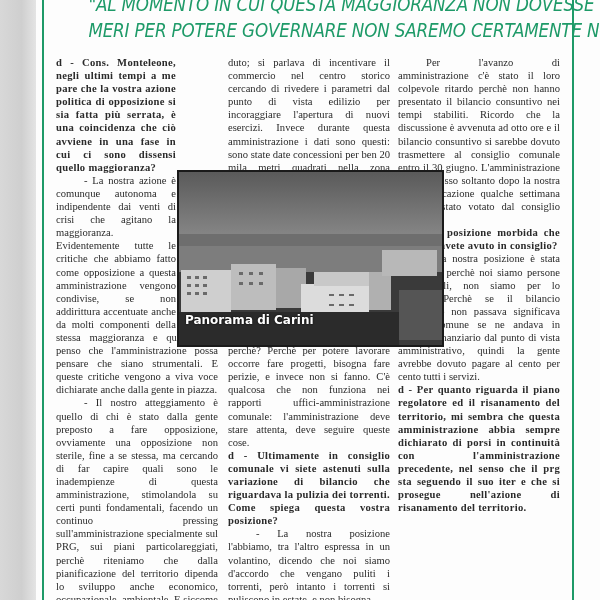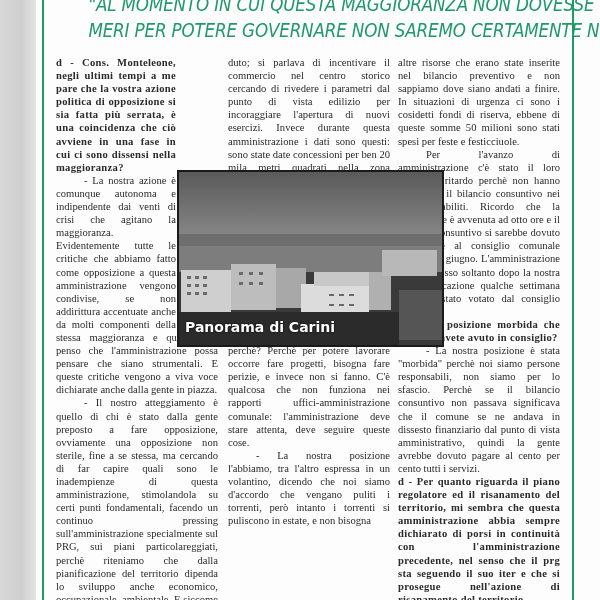--- a/index.html
+++ b/index.html
@@ -12,52 +12,52 @@
   .headline div { }
   .col { position:absolute; font-size:10.6px; line-height:13.1px; text-align:justify; }
   .col p { margin:0; }
   .col .q { font-weight:bold; letter-spacing:0.3px; }
   .col .a { text-indent:28px; }
   .c1 { left:56px; top:56px; width:162px; }
   .c2 { left:228px; top:56px; width:162px; }
   .c3 { left:398px; top:56px; width:162px; }
   .photo { position:absolute; left:177px; top:170px; width:263px; height:173px; border:2px solid #1a1a1a; background:#eee; overflow:hidden; }
   .photo svg { display:block; }
-  .caption { position:absolute; left:6px; bottom:10px; color:#ffffff; font-family:"DejaVu Sans", sans-serif; font-weight:bold; font-size:14px; text-shadow:0 0 2px #000; }
+  .caption { position:absolute; left:6px; bottom:18px; color:#ffffff; font-family:"DejaVu Sans", sans-serif; font-weight:bold; font-size:12px; text-shadow:0 0 2px #000; }
   .spacer-c1 { float:right; width:42px; height:160px; margin-top:110px; }
 </style>
 </head>
 <body>
 
 <div class="left-band"></div>
 <div class="page"></div>
 <div class="vline-left"></div>
 <div class="vline-right"></div>
 
 <div class="headline">
   <div>"AL MOMENTO IN CUI QUESTA MAGGIORANZA NON DOVESSE PIÙ AVERE I NU-</div>
   <div>MERI PER POTERE GOVERNARE NON SAREMO CERTAMENTE NOI A PUNTELLARLA"</div>
 </div>
 
 <div class="col c1">
   <div class="spacer-c1"></div>
-  <p class="q">d - Cons. Monteleone, negli ultimi tempi a me pare che la vostra azione politica di opposizione si sia fatta più serrata, è una coincidenza che ciò avviene in una fase in cui ci sono dissensi nella maggioranza?</p>
+  <p class="q">d - Cons. Monteleone, negli ultimi tempi a me pare che la vostra azione politica di opposizione si sia fatta più serrata, è una coincidenza che ciò avviene in una fase in cui ci sono dissensi quello maggioranza?</p>
   <p class="a">- La nostra azione è comunque autonoma e indipendente dai venti di crisi che agitano la maggioranza. Evidentemente tutte le critiche che abbiamo fatto come opposizione a questa amministrazione vengono condivise, se non addirittura accentuate anche da molti componenti della stessa maggioranza e quindi non penso che l'amministrazione possa pensare che siano strumentali. E queste critiche vengono a viva voce dichiarate anche dalla gente in piazza.</p>
   <p class="a">- Il nostro atteggiamento è quello di chi è stato dalla gente preposto a fare opposizione, ovviamente una opposizione non sterile, fine a se stessa, ma cercando di far capire quali sono le inadempienze di questa amministrazione, stimolandola su certi punti fondamentali, facendo un continuo pressing sull'amministrazione specialmente sul PRG, sui piani particolareggiati, perchè riteniamo che dalla pianificazione del territorio dipenda lo sviluppo anche economico, occupazionale, ambientale. E siccome da questo punto di vista notiamo che ci sono dei gravissimi ritardi da parte dell'amministrazione noi cerchiamo di evidenziare queste loro inadempienze, questa incapacità amministrativa a portare avanti le cose.</p>
 
 </div>
 
 <div class="col c2">
   <p><span>duto; si parlava di incentivare il commercio nel centro storico cercando di rivedere i parametri dal punto di vista edilizio per incoraggiare l'apertura di nuovi esercizi. Invece durante questa amministrazione i dati sono questi: sono state date concessioni per ben 20 mila metri quadrati nella zona industriale, per tre esercizi commerciali, ipermercati, dei quali uno soltanto di 12 mila metri quadri, non credo che i commercianti si aspettavano questo dall'amministrazione comunale Monterosso.</span></p>
   <p class="a">Nel programma relativamente alle opere pubbliche, Monterosso prometteva di far lavorare le piccole ditte edili che sono nel territorio carinese. Invece risulta che esse hanno dovuto emigrare, ma questo perchè? Perchè per potere lavorare occorre fare progetti, bisogna fare perizie, e invece non si fanno. C'è qualcosa che non funziona nei rapporti uffici-amministrazione comunale: l'amministrazione deve stare attenta, deve seguire queste cose.</p>
+  <p class="q">d - Ultimamente in consiglio comunale vi siete astenuti sulla variazione di bilancio che riguardava la pulizia dei torrenti. Come spiega questa vostra posizione?</p>
   <p class="a">- La nostra posizione l'abbiamo, tra l'altro espressa in un volantino, dicendo che noi siamo d'accordo che vengano puliti i torrenti, però intanto i torrenti si puliscono in estate, e non bisogna</p>
 </div>
 
 <div class="col c3">
-  <p>altre risorse che erano state inserite nel bilancio preventivo e non sappiamo dove siano andati a finire. In situazioni di urgenza ci sono i cosidetti fondi di riserva, ebbene di queste somme 50 milioni sono stati spesi per feste e festicciuole.</p>
   <p class="a">Per l'avanzo di amministrazione c'è stato il loro colpevole ritardo perchè non hanno presentato il bilancio consuntivo nei tempi stabiliti. Ricordo che la discussione è avvenuta ad otto ore e il bilancio consuntivo si sarebbe dovuto trasmettere al consiglio comunale entro il 30 giugno. L'amministrazione l'ha trasmesso soltanto dopo la nostra autoconvocazione qualche settimana fa ed è stato votato dal consiglio comunale.</p>
   <p class="q">d - E la posizione morbida che alla fine avete avuto in consiglio?</p>
   <p class="a">- La nostra posizione è stata "morbida" perchè noi siamo persone responsabili, non siamo per lo sfascio. Perchè se il bilancio consuntivo non passava significava che il comune se ne andava in dissesto finanziario dal punto di vista amministrativo, quindi la gente avrebbe dovuto pagare al cento per cento tutti i servizi.</p>
   <p class="q">d - Per quanto riguarda il piano regolatore ed il risanamento del territorio, mi sembra che questa amministrazione abbia sempre dichiarato di porsi in continuità con l'amministrazione precedente, nel senso che il prg sta seguendo il suo iter e che si prosegue nell'azione di risanamento del territorio.</p>
 
 </div>
 
 <div class="photo">
   <svg width="263" height="173" viewBox="0 0 263 173">
     <defs>

